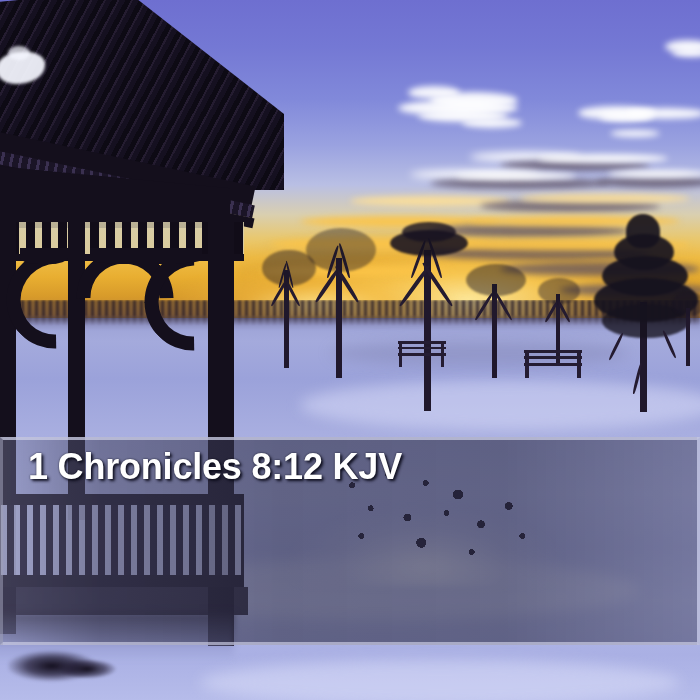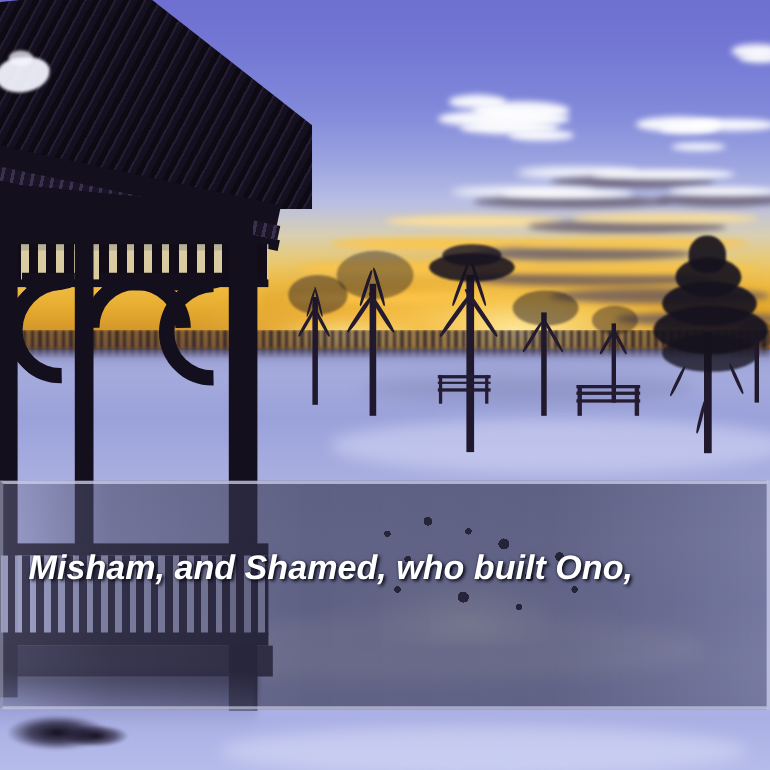--- a/index.html
+++ b/index.html
@@ -452,20 +452,20 @@
 
   <div style="position:absolute;left:8px;top:646px;width:110px;height:40px;
               background:radial-gradient(ellipse 46px 16px at 40% 50%, #120d1c 0%, rgba(28,22,44,0.7) 55%, rgba(0,0,0,0) 100%);
               filter:blur(1.4px);"></div>
   <div style="position:absolute;left:52px;top:656px;width:70px;height:26px;
               background:radial-gradient(ellipse 30px 10px at 50% 50%, #15101f 0%, rgba(30,24,46,0.6) 60%, rgba(0,0,0,0) 100%);
               filter:blur(1.2px);"></div>
 
   <div class="overlay">
 
+    <div class="verse-ref">1 Chronicles 8:12 KJV</div>
 
     <div class="verse-body">
-      <div class="verse-line">Misham, and Shamed, who built Ono,</div>
     </div>
 
   </div>
 
 </div>
 
 </body></html>

